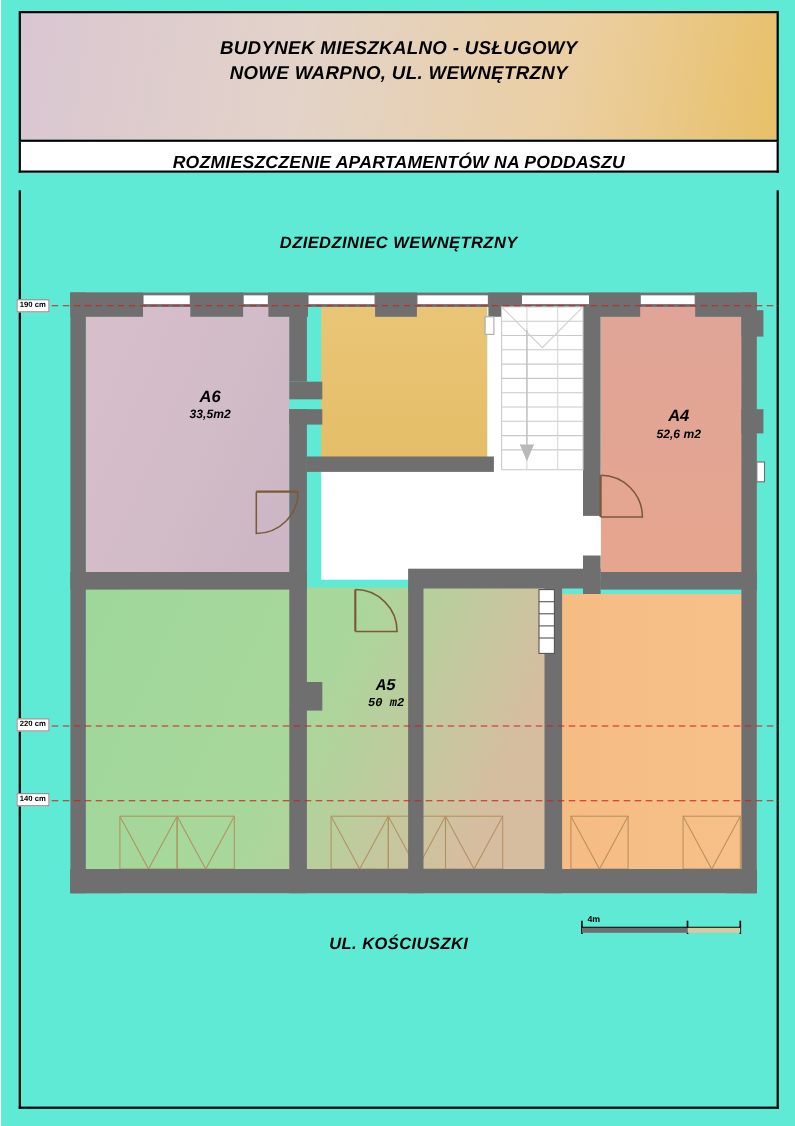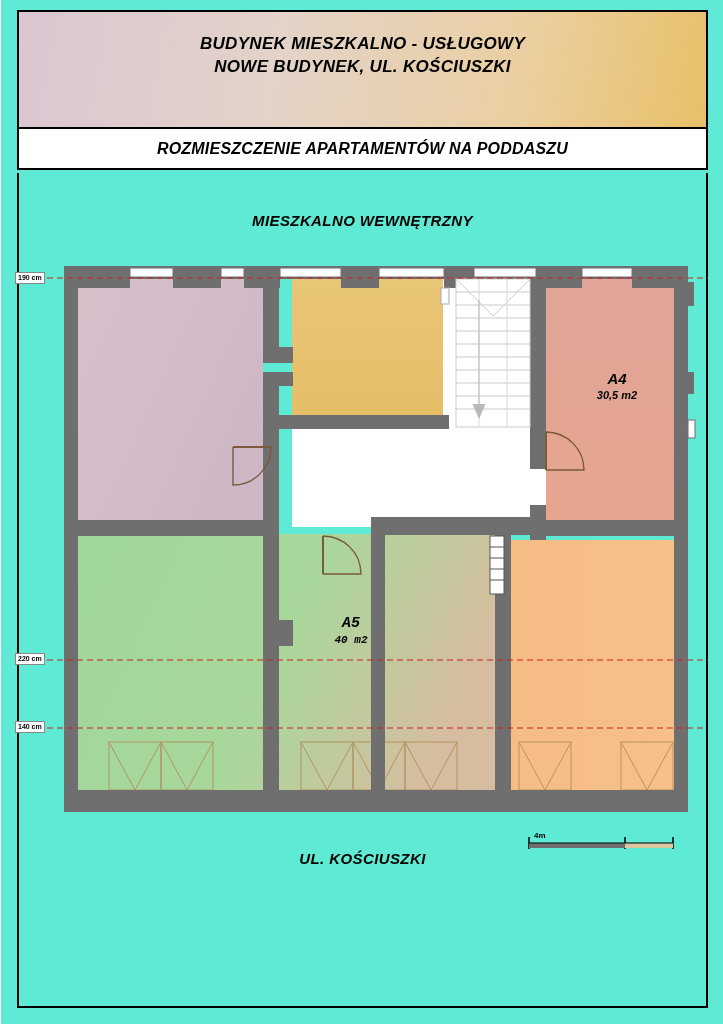--- a/index.html
+++ b/index.html
@@ -43,21 +43,21 @@
     font-style: italic;
     color: #000000;
     line-height: 23px;
     letter-spacing: 0.3px;
   }
   .subtitle-box {
     position: absolute;
     left: 16px;
     top: 129px;
     width: 691px;
-    height: 41px;
+    height: 28px;
     border-left: 2px solid #000000;
     border-right: 2px solid #000000;
     border-bottom: 2px solid #000000;
     box-sizing: border-box;
     background: #ffffff;
   }
   .subtitle-text {
     position: absolute;
     left: 0;
     top: 11px;
@@ -172,33 +172,33 @@
   }
 </style>
 </head>
 <body>
 
 <div class="sheet">
 
   <div class="title-box">
     <div class="title-text">
       <div>BUDYNEK MIESZKALNO - USŁUGOWY</div>
-      <div>NOWE BUDYNEK, UL. KOŚCIUSZKI</div>
+      <div>NOWE WARPNO, UL. WEWNĘTRZNY</div>
     </div>
   </div>
 
   <div class="subtitle-box">
     <div class="subtitle-text">ROZMIESZCZENIE APARTAMENTÓW NA PODDASZU</div>
   </div>
 
   <div class="frame-left"></div>
   <div class="frame-right"></div>
   <div class="frame-bottom"></div>
 
-  <div class="caption-top">MIESZKALNO  WEWNĘTRZNY</div>
+  <div class="caption-top">DZIEDZINIEC  WEWNĘTRZNY</div>
   <div class="caption-bottom">UL. KOŚCIUSZKI</div>
 
   <svg class="plan" viewBox="0 0 723 1024" width="723" height="1024">
     <defs>
       <linearGradient id="gradA6" x1="0" y1="0" x2="1" y2="0.6">
         <stop offset="0%" stop-color="#d7bfca"></stop>
         <stop offset="60%" stop-color="#d2bcc8"></stop>
         <stop offset="100%" stop-color="#cdb7c4"></stop>
       </linearGradient>
       <linearGradient id="gradYellow" x1="0" y1="0" x2="0" y2="1">
@@ -377,26 +377,30 @@
       <rect x="528" y="843" width="96" height="5" fill="#6f6f6f"></rect>
       <rect x="624" y="843" width="48" height="5" fill="#d8c9a0"></rect>
       <line x1="528" y1="843" x2="672" y2="843" stroke="#000000" stroke-width="1"></line>
     </g>
   </svg>
 
   <div class="dim-label" style="left:14px; top:272px;">190 cm</div>
   <div class="dim-label" style="left:14px; top:653px;">220 cm</div>
   <div class="dim-label" style="left:14px; top:721px;">140 cm</div>
 
+  <div class="room-label" style="left:125px; top:352px; width:130px;">
+    <div class="room-name">A6</div>
+    <div class="room-area">33,5m2</div>
+  </div>
 
   <div class="room-label" style="left:551px; top:370px; width:130px;">
     <div class="room-name">A4</div>
-    <div class="room-area">30,5 m2</div>
+    <div class="room-area">52,6 m2</div>
   </div>
 
   <div class="room-label" style="left:285px; top:615px; width:130px;font-family:Liberation Mono, monospace;">
     <div class="room-name">A5</div>
-    <div class="room-area">40 m2</div>
+    <div class="room-area">50 m2</div>
   </div>
 
   <div class="scale-label">4m</div>
   <div class="watermark"></div>
 </div>
 
 </body></html>

